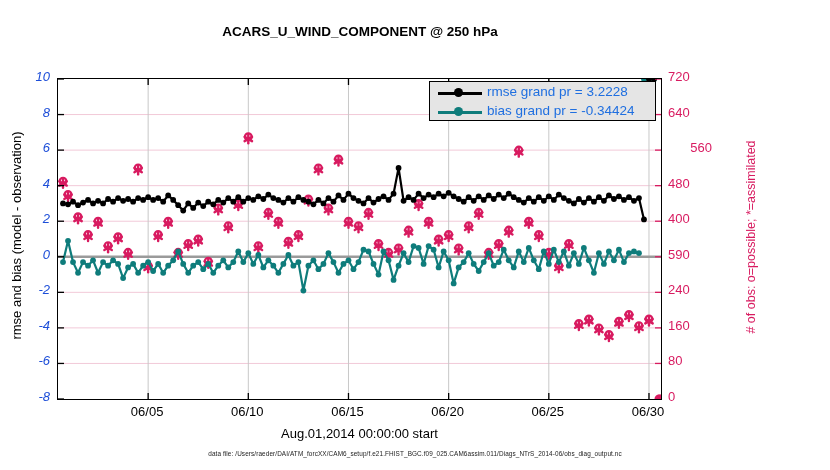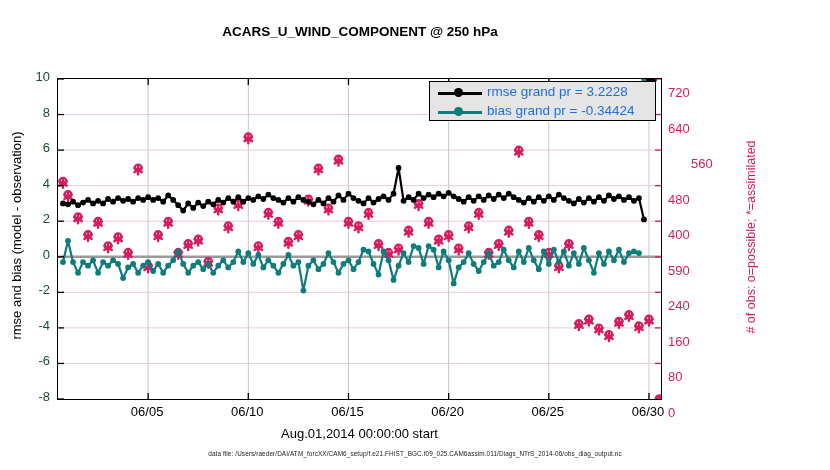--- a/index.html
+++ b/index.html
@@ -22,24 +22,24 @@
     display:block;position:absolute;left:-142px;top:150px;width:312px;
     transform:rotate(-90deg);text-align:center;font-size:13px;white-space:nowrap;
   }
   .ylab-right{position:absolute;left:741px;top:78px;height:322px;width:20px;}
   .ylab-right span{
     display:block;position:absolute;left:-146px;top:152px;width:312px;
     transform:rotate(-90deg);text-align:center;font-size:12.5px;white-space:nowrap;
     color:#d81b60;
   }
 
-  .ytick-l{position:absolute;width:44px;text-align:right;font-size:13px;color:#14532d;
+  .ytick-l{position:absolute;width:44px;text-align:right;font-size:13px;color:#1d4ed8;
+           transform:translateY(-9px);font-style:italic;}
+  .ytick-r{position:absolute;width:44px;text-align:left;font-size:13px;color:#d81b60;
            transform:translateY(-9px);}
-  .ytick-r{position:absolute;width:44px;text-align:left;font-size:13px;color:#d81b60;
-           transform:translateY(-9px);margin-top:16px;}
   .xtick{position:absolute;width:70px;text-align:center;font-size:13px;color:#000;top:404px;}
 
   .xlab{position:absolute;left:57px;top:426px;width:605px;text-align:center;font-size:13px;}
 
   .footer{position:absolute;left:0;top:450px;width:830px;text-align:center;
           font-size:6.4px;color:#222;letter-spacing:0.1px;}
 
   
   #legend{position:absolute;left:429px;top:81px;width:227px;height:40px;
           background:#e5e5e5;border:1px solid #000;box-sizing:border-box;}
@@ -72,21 +72,21 @@
       <div class="ytick-l" style="left: 6px; top: 220.222px;">2</div>
       <div class="ytick-l" style="left: 6px; top: 255.778px;">0</div>
       <div class="ytick-l" style="left: 6px; top: 291.333px;">-2</div>
       <div class="ytick-l" style="left: 6px; top: 326.889px;">-4</div>
       <div class="ytick-l" style="left: 6px; top: 362.444px;">-6</div>
       <div class="ytick-l" style="left: 6px; top: 398px;">-8</div>
     </div>
   <div id="ticks-right">
       <div class="ytick-r" style="left: 668px; top: 78px;">720</div>
       <div class="ytick-r" style="left: 668px; top: 113.556px;">640</div>
-      <div class="ytick-r" style="left: 691px; top: 149.111px;">560</div>
+      <div class="ytick-r" style="left: 668px; top: 149.111px; text-align: right;">560</div>
       <div class="ytick-r" style="left: 668px; top: 184.667px;">480</div>
       <div class="ytick-r" style="left: 668px; top: 220.222px;">400</div>
       <div class="ytick-r" style="left: 668px; top: 255.778px;">590</div>
       <div class="ytick-r" style="left: 668px; top: 291.333px;">240</div>
       <div class="ytick-r" style="left: 668px; top: 326.889px;">160</div>
       <div class="ytick-r" style="left: 668px; top: 362.444px;">80</div>
       <div class="ytick-r" style="left: 668px; top: 398px;">0</div>
     </div>
   <div id="ticks-x">
       <div class="xtick" style="left: 112.15px;">06/05</div>

